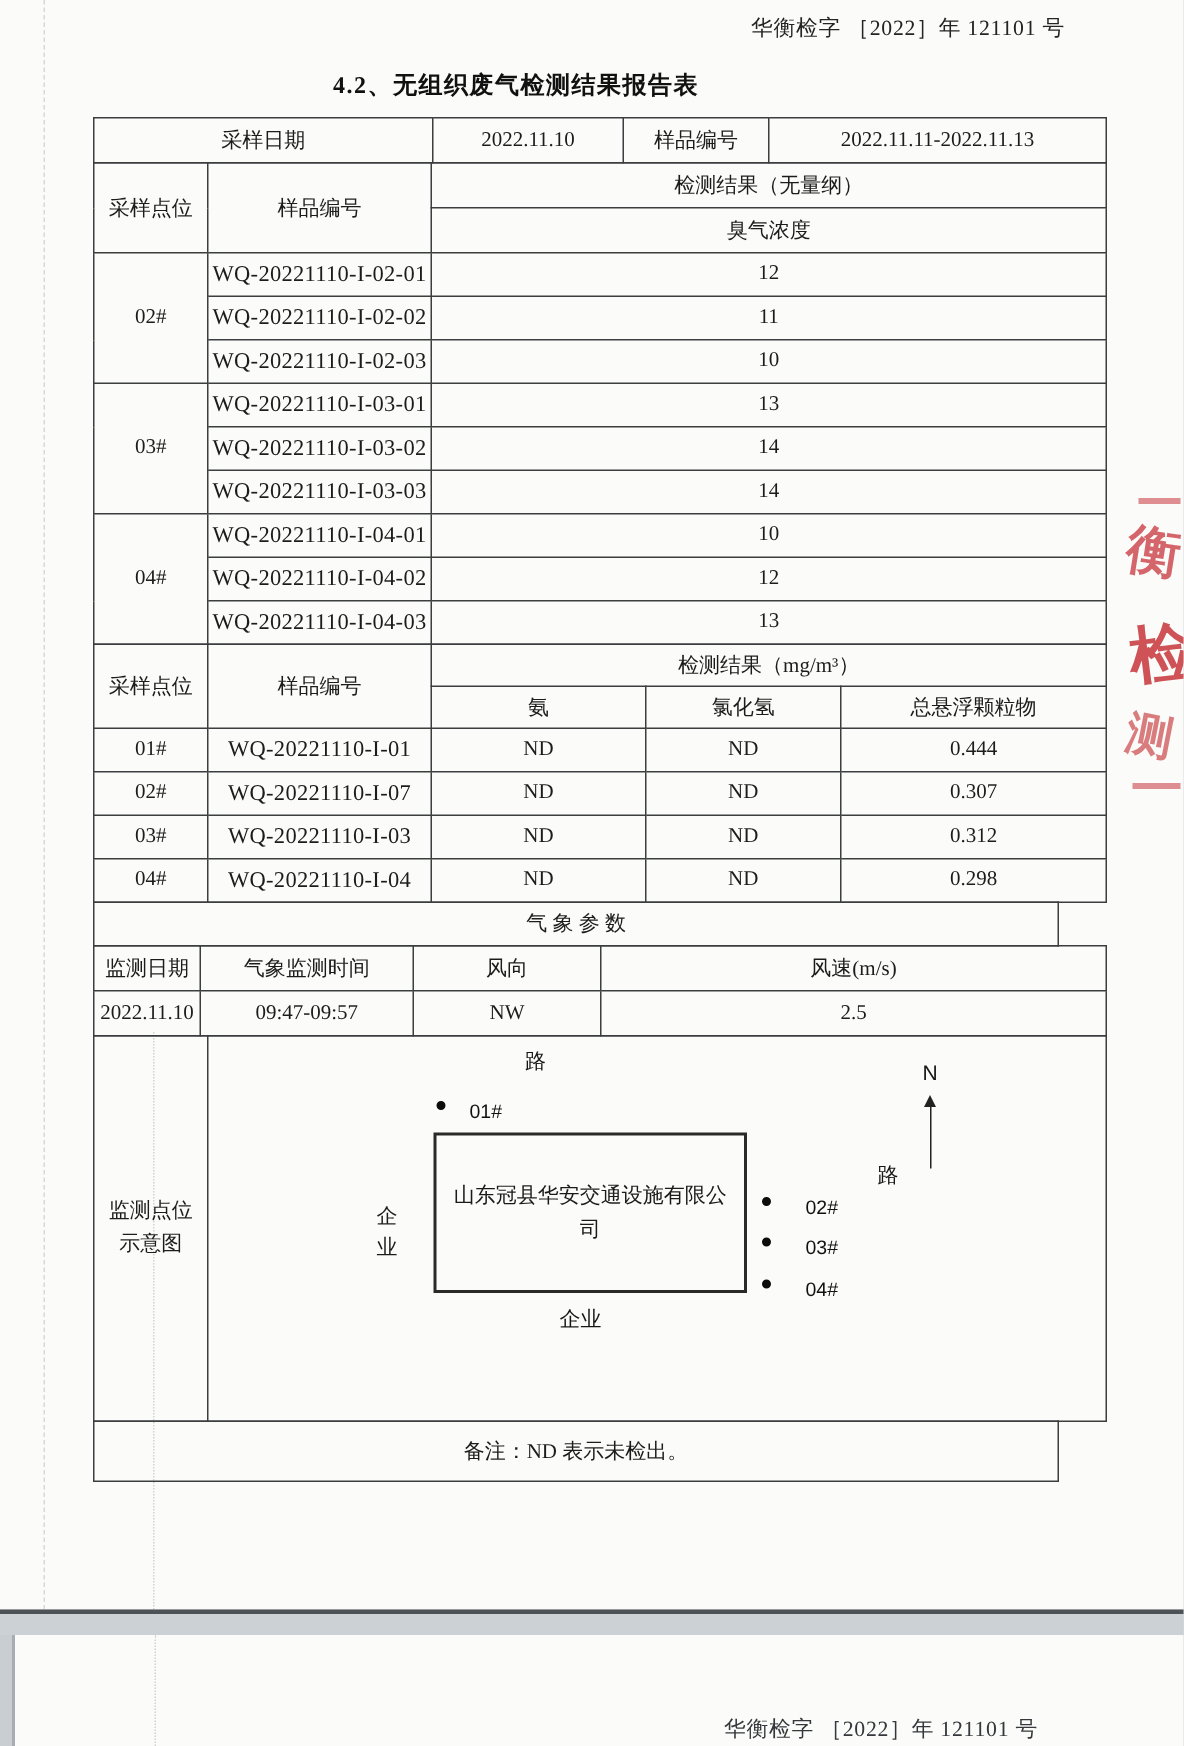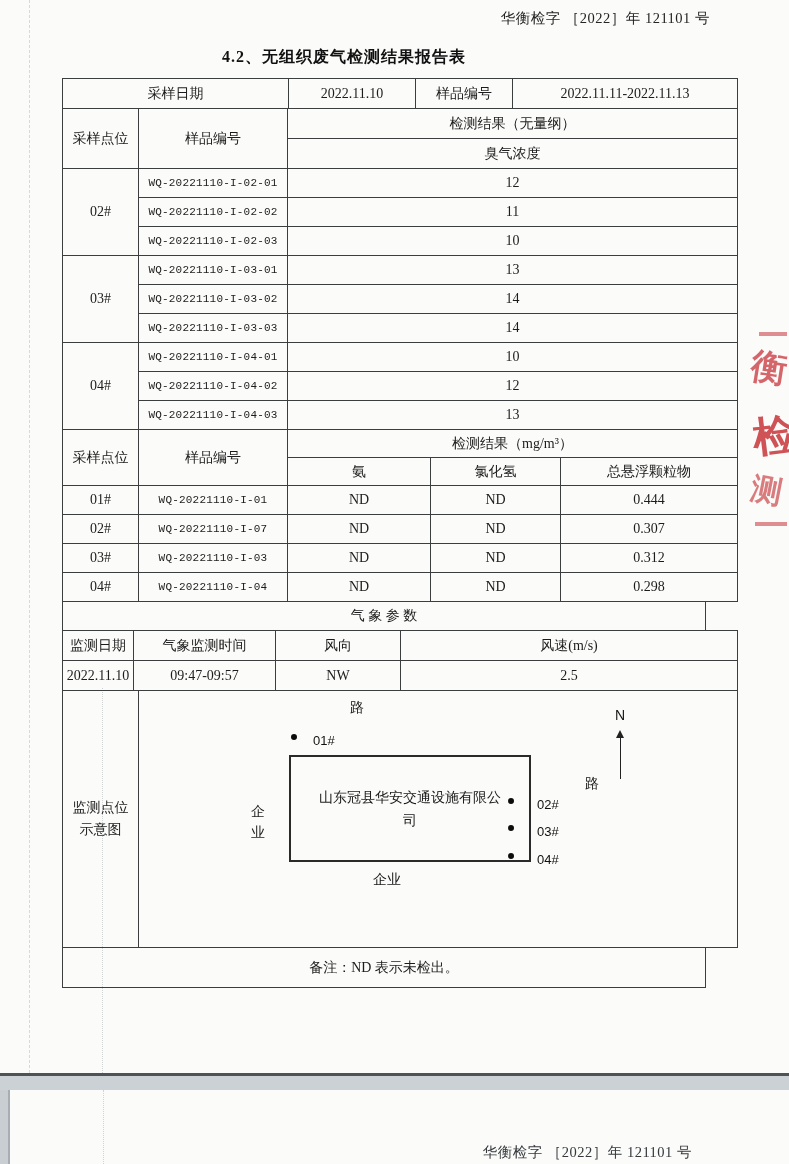--- a/index.html
+++ b/index.html
@@ -17,28 +17,28 @@
     font-size:14.5px; color:#34383c; letter-spacing:.5px; }
   .title { position:absolute; top:47px; left:0; width:688px; text-align:center;
     font-size:16px; font-weight:bold; color:#111; letter-spacing:1px; }
   .footer { position:absolute; top:999px; left:500px; width:280px; text-align:center;
     font-size:14px; color:#242424; letter-spacing:2px; }
   .report { position:absolute; left:62px; top:78px; width:675px; }
   table.sect { width:644px; border-collapse:collapse; table-layout:fixed; }
   table.sect + table.sect { margin-top:-1px; }
   td { border:1px solid #3b3d3f; text-align:center; vertical-align:middle;
     font-size:14px; color:#1c1c1c; padding:0 2px; overflow:hidden; white-space:nowrap; }
-  .code { font-size:11px; letter-spacing:.2px;font-family:Liberation Mono, monospace; }
+  .code { font-size:15px; letter-spacing:.2px; }
   tr.r30 { height:30px; } tr.r29 { height:29px; } tr.r28 { height:28px; } tr.r40 { height:40px; }
   
   .diag-cell { position:relative; height:257px; padding:0; }
   .diag { position:absolute; left:0; top:0; width:100%; height:100%; }
   .dlabel { line-height:22px; }
   .d-abs { position:absolute; font-size:14px; color:#161616; }
-  .company-box { position:absolute; left:150px; top:64px; width:242px; height:107px;
+  .company-box { position:absolute; left:150px; top:64px; width:209px; height:107px;
     border:2px solid #2a2a2a; display:flex; align-items:center; justify-content:center; }
   .company-box .txt { width:192px; font-size:14px; line-height:23px; text-align:center;
     white-space:normal; color:#1a1a1a; }
   .marker { position:absolute; width:6px; height:6px; border:3px solid #0c0c0c; border-radius:50%; background:#fff; }
   .mlabel { position:absolute; font-size:13px; font-family:"Liberation Sans","DejaVu Sans",sans-serif; color:#111; }
   .ent-left { position:absolute; left:110px; top:110px; width:18px; font-size:14px;
     line-height:21px; white-space:normal; text-align:center; }
   .north-line { position:absolute; left:481px; top:46px; width:0; height:42px; border-left:1.5px solid #222; }
   .north-head { position:absolute; left:477px; top:39px; width:0; height:0;
     border-left:4.5px solid transparent; border-right:4.5px solid transparent; border-bottom:8px solid #222; }

